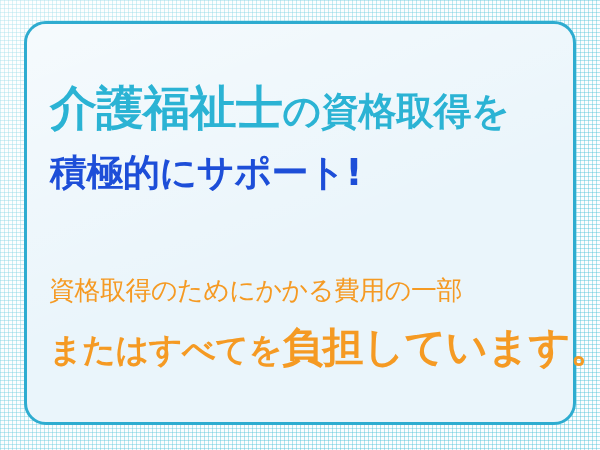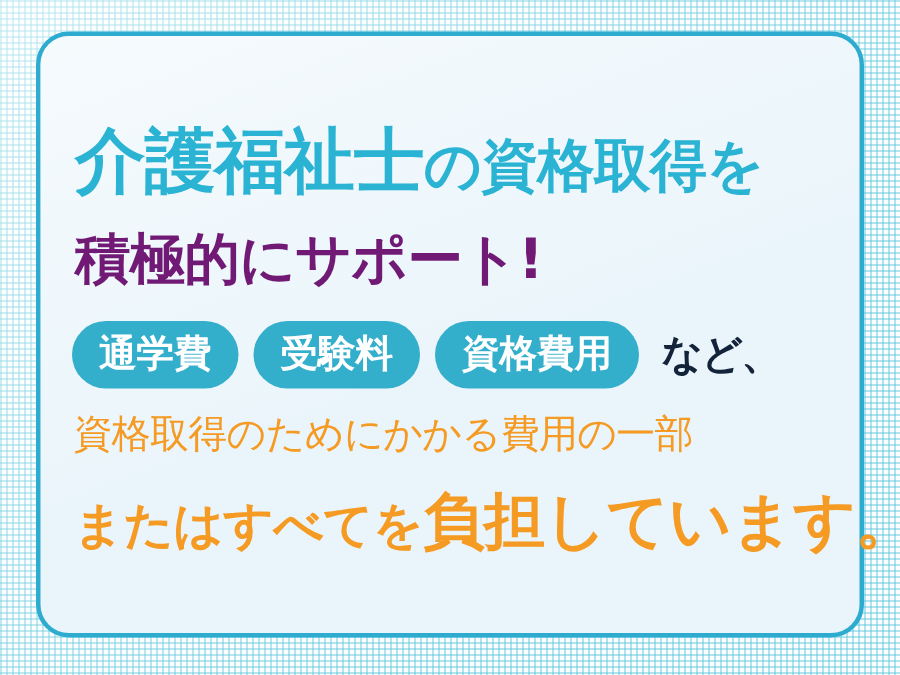--- a/index.html
+++ b/index.html
@@ -87,21 +87,21 @@
     font-size: 38px;
     letter-spacing: -0.5px;
   }
 
   .line-sub {
     position: absolute;
     left: 23px;
     top: 130px;
     white-space: nowrap;
     line-height: 1;
-    color: #701a75;
+    color: #1d4ed8;
     font-weight: 700;
     font-size: 37px;
     letter-spacing: -0.5px;
   }
 
   
   .pill-row {
     position: absolute;
     left: 21px;
     top: 190px;
@@ -172,26 +172,20 @@
     <div class="frame-sheen"></div>
 
     <div class="content">
 
       <div class="line-headline">
         <span class="hl-big">介護福祉士</span><span class="hl-small">の資格取得を</span>
       </div>
 
       <div class="line-sub">積極的にサポート!</div>
 
-      <div class="pill-row">
-        <span class="pill">通学費</span>
-        <span class="pill">受験料</span>
-        <span class="pill">資格費用</span>
-        <span class="pill-tail">など、</span>
-      </div>
 
       <div class="line-orange-1">資格取得のためにかかる費用の一部</div>
 
       <div class="line-orange-2">
         <span class="or-small">またはすべてを</span><span class="or-big">負担しています。</span>
       </div>
 
     </div>
   </div>
 </div>

